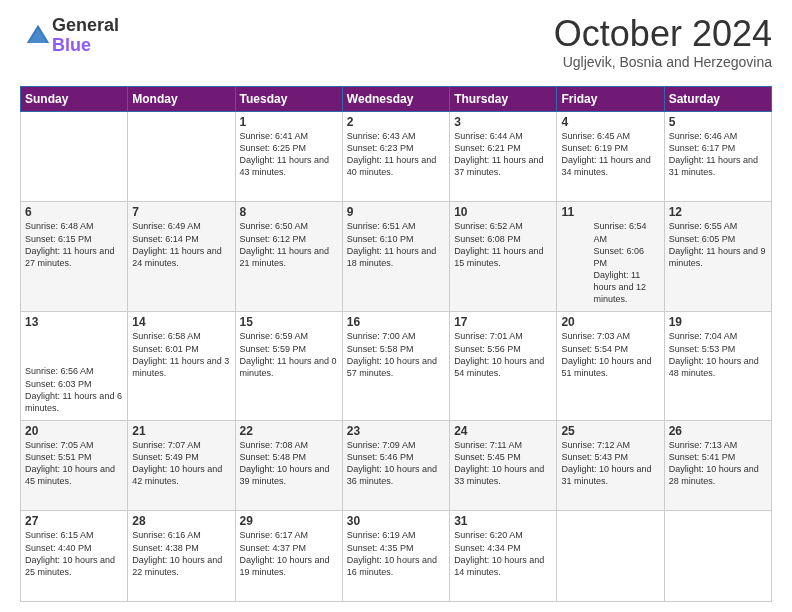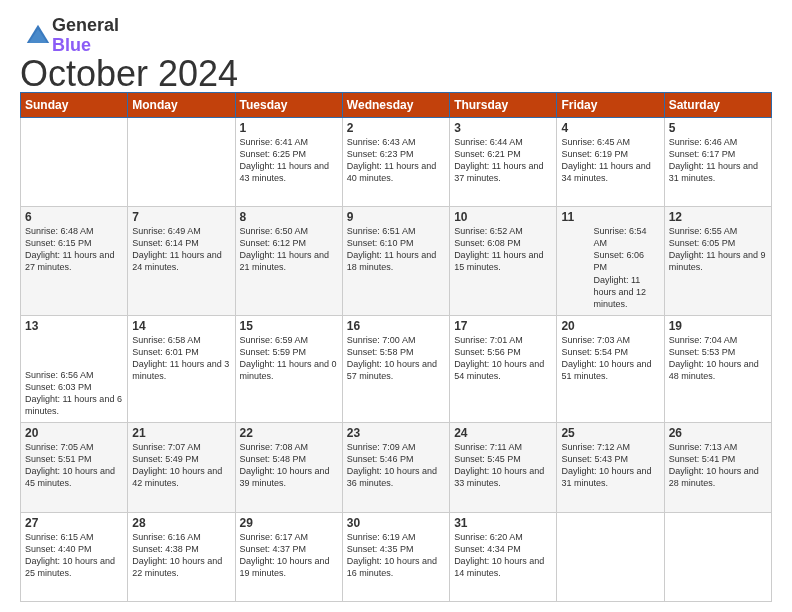--- a/index.html
+++ b/index.html
@@ -14,22 +14,21 @@
       width: 792px;
       height: 612px;
       padding: 16px 20px 10px 20px;
       display: flex;
       flex-direction: column;
     }
     .header {
       display: flex;
       justify-content: space-between;
       align-items: flex-start;
-      margin-bottom: 0;
-      flex-direction: column;
+      margin-bottom: 16px;
     }
     .logo {
       display: flex;
       align-items: center;
       gap: 0;
     }
     .logo-text {
       font-size: 18px;
       font-weight: bold;
       color: #333;
@@ -56,21 +55,21 @@
       color: #555;
       margin-top: 2px;
     }
     .calendar {
       flex: 1;
       border-collapse: collapse;
       width: 100%;
       table-layout: fixed;
     }
     .calendar thead tr th {
-      background: #c2410c;
+      background: #701a75;
       color: #fff;
       font-size: 12px;
       font-weight: bold;
       padding: 5px 4px;
       border: 1px solid #2e6aaa;
       text-align: left;
     }
     .calendar tbody tr td {
       border: 1px solid #ccc;
       vertical-align: top;
@@ -108,20 +107,21 @@
         <polygon points="20,4 36,30 4,30" fill="#3a7abf"></polygon>
         <polygon points="20,10 33,30 7,30" fill="#5a9ad5" opacity="0.5"></polygon>
       </svg>
       <div class="logo-text">
         <span class="general">General</span>
         <span class="blue">Blue</span>
       </div>
     </div>
     <div class="title-block">
       <div class="month-title">October 2024</div>
+      <div class="subtitle">Ugljevik, Bosnia and Herzegovina</div>
     </div>
   </div>
 
   <table class="calendar">
     <thead>
       <tr id="weekday-row">
           <th>Sunday</th>
           <th>Monday</th>
           <th>Tuesday</th>
           <th>Wednesday</th>

